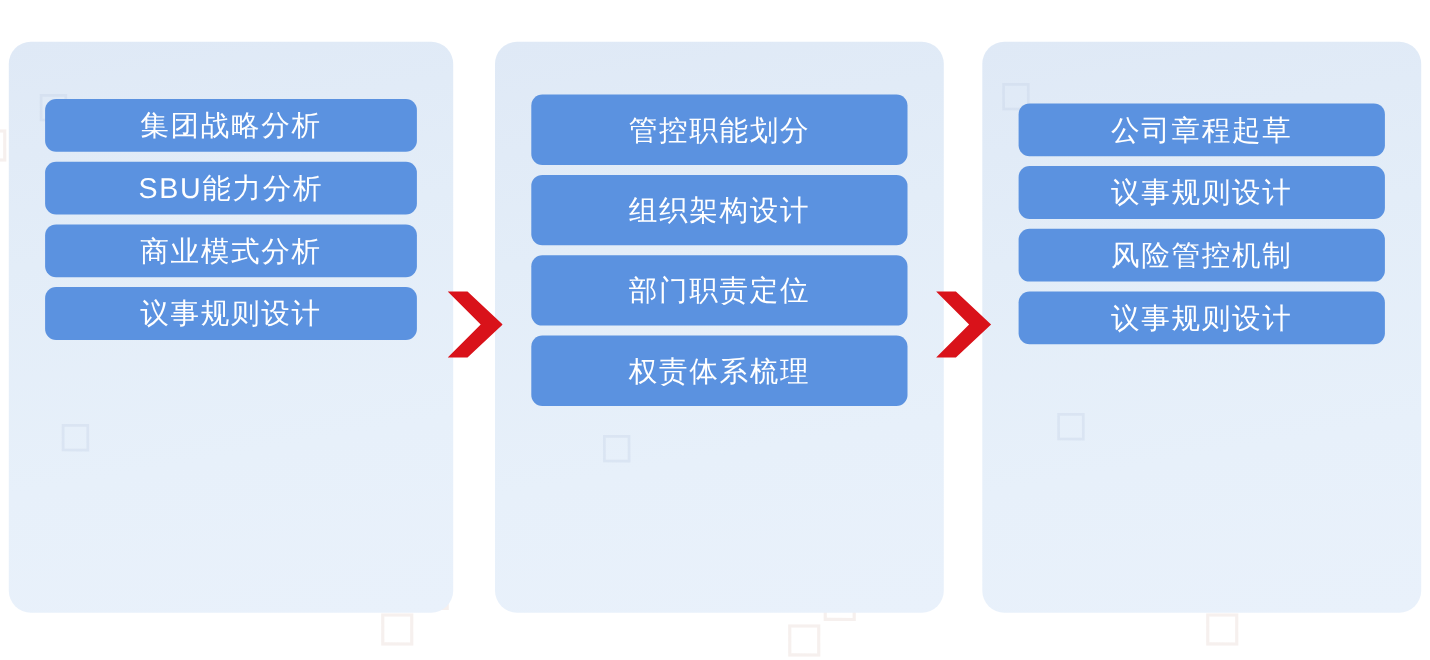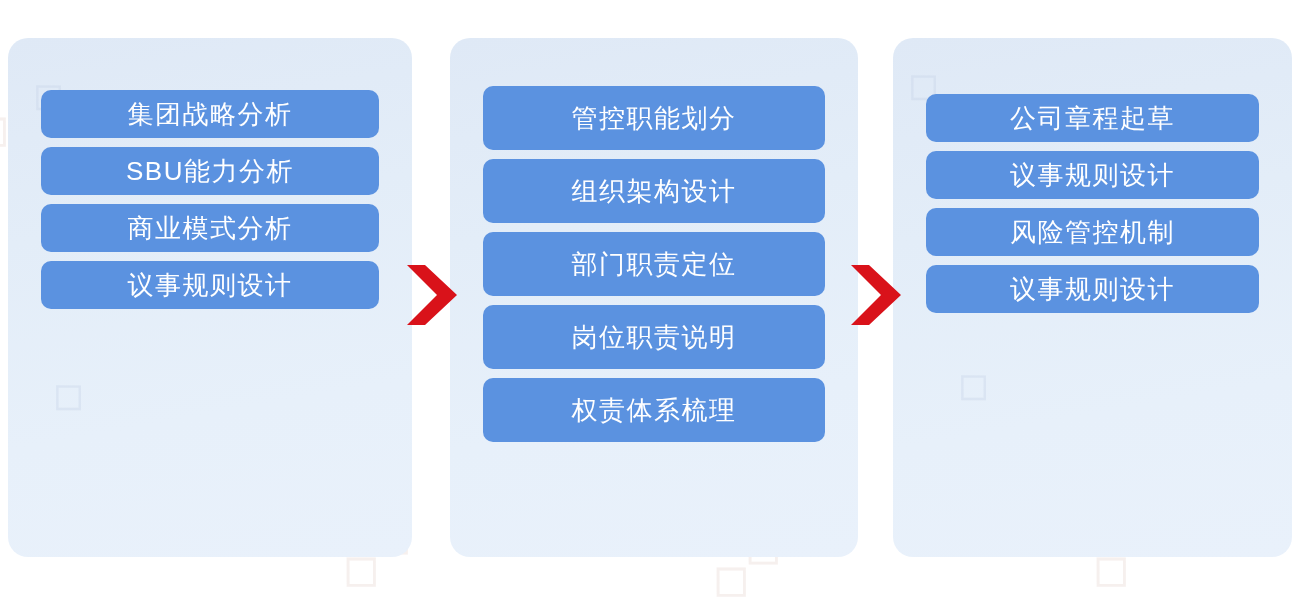--- a/index.html
+++ b/index.html
@@ -178,21 +178,20 @@
     <section class="panel panel-2">
       <div class="panel-wm">
         <div class="pw" style="left:30px; top:40px;">◇</div>
         <div class="pw" style="left:250px; top:120px;">◇</div>
         <div class="pw" style="left:90px; top:340px;">◇</div>
       </div>
       <div class="item-list list-2">
         <div class="item">管控职能划分</div>
         <div class="item">组织架构设计</div>
         <div class="item">部门职责定位</div>
-        <div class="item">岗位职责说明</div>
         <div class="item">权责体系梳理</div>
       </div>
     </section>
 
     <div class="arrow arrow-2">
       <svg viewBox="0 0 50 64" xmlns="http://www.w3.org/2000/svg" aria-hidden="true">
         <polygon points="0,2 18,2 50,32 18,62 0,62 30,32" fill="#d9121a"></polygon>
       </svg>
     </div>
 

